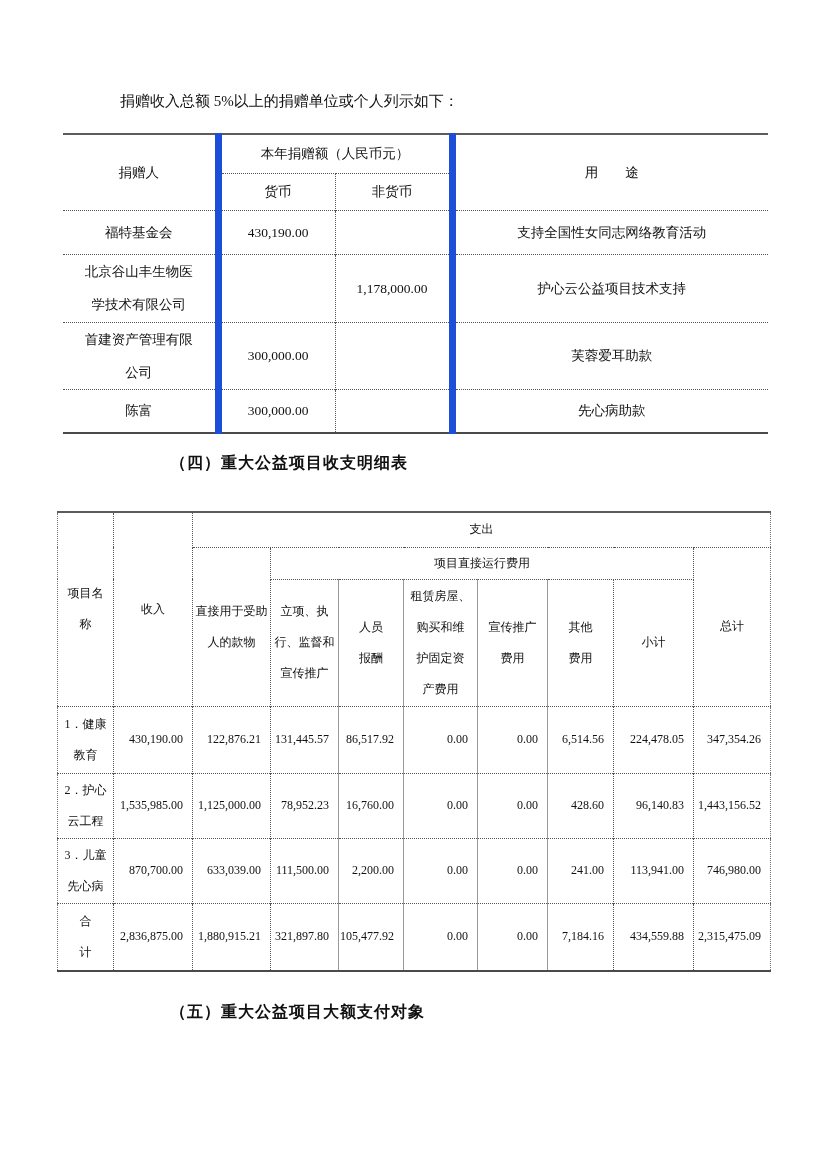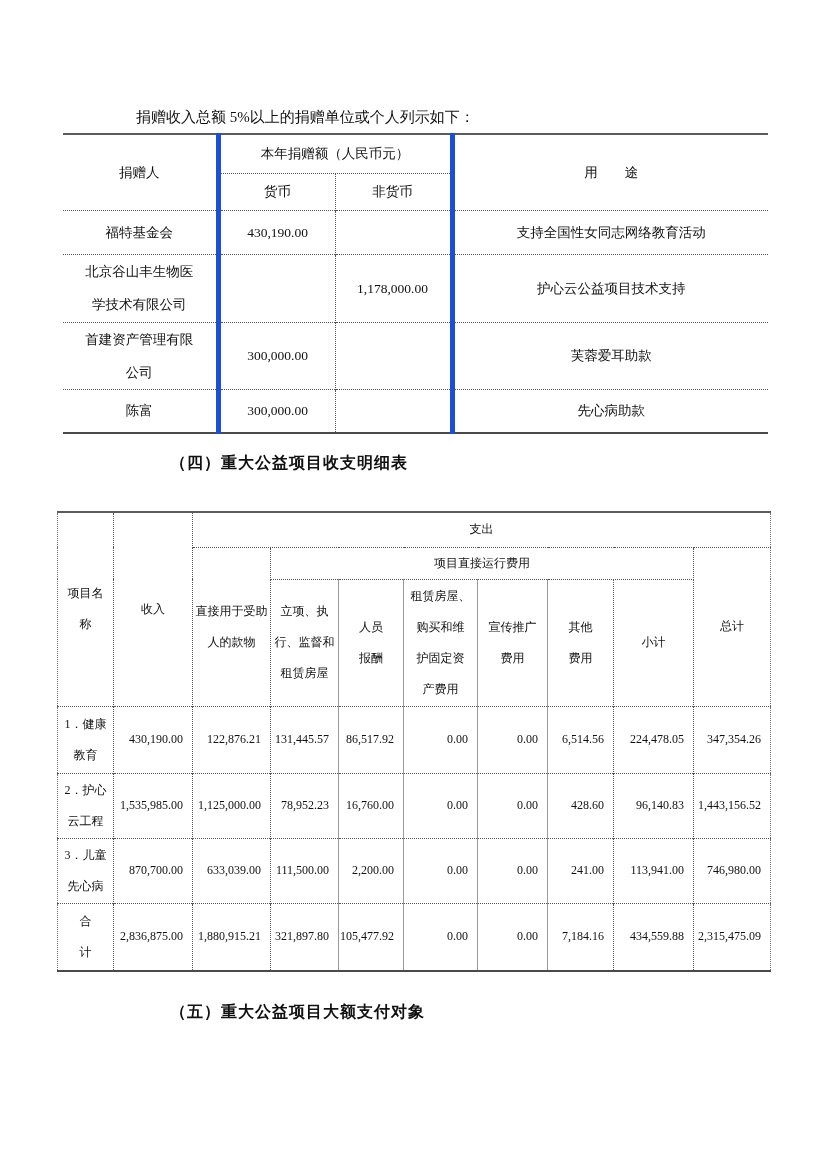--- a/index.html
+++ b/index.html
@@ -8,21 +8,21 @@
     width: 826px; height: 1169px;
     margin: 0 auto;
     background: #ffffff;
     font-family: "Liberation Serif", "DejaVu Serif", serif;
     color: #111;
     overflow: hidden;
   }
   .intro {
     position: absolute; left: 120px; top: 90px;
     font-size: 15px; line-height: 22px;
-    margin: 16px;
+    margin: 0;
   }
   .sec-heading {
     position: absolute; left: 170px;
     font-family: "Liberation Sans", "DejaVu Sans", sans-serif;
     font-weight: bold; font-size: 16px; line-height: 22px;
     margin: 0; letter-spacing: 1px;
   }
   .sec4 { top: 452px; text-align: center; }
   .sec5 { top: 1001px; }
 
@@ -34,21 +34,21 @@
   }
 
   
   .t1 {
     position: absolute; left: 63px; top: 133px; width: 705px;
     font-size: 13.5px; text-align: center;
     border-top: 2.5px solid #5c5c5c;
     border-bottom: 2.5px solid #4a4a4a;
   }
   .t1 th, .t1 td { line-height: 33px; }
-  .t1 .r-solid { border-right: 5px solid #1d4ed8; margin-left: 44px; }
+  .t1 .r-solid { border-right: 7px solid #1d4ed8; margin-left: 44px; }
   .t1 .r-dot   { border-right: 1px dotted #555; }
   .t1 .b-dot   { border-bottom: 1px dotted #555; }
   .t1 tr.data td { border-top: 1px dotted #555; }
 
   
   .t2 {
     position: absolute; left: 57px; top: 511px; width: 713px;
     font-size: 12px; text-align: center;
     border-top: 2.5px solid #5c5c5c;
     border-bottom: 2.5px solid #4a4a4a;
@@ -140,21 +140,21 @@
     </tr>
     <tr style="height:32px">
       <th rowspan="2" class="r-dot">直接用于受助
 人的款物</th>
       <th colspan="6" class="r-dot b-dot">项目直接运行费用</th>
       <th rowspan="2">总计</th>
     </tr>
     <tr style="height:127px">
       <th class="r-gray">立项、执
 行、监督和
-租赁房屋</th>
+宣传推广</th>
       <th class="r-gray">人员
 报酬</th>
       <th class="r-gray">租赁房屋、
 购买和维
 护固定资
 产费用</th>
       <th class="r-gray">宣传推广
 费用</th>
       <th class="r-dot">其他
 费用</th>

